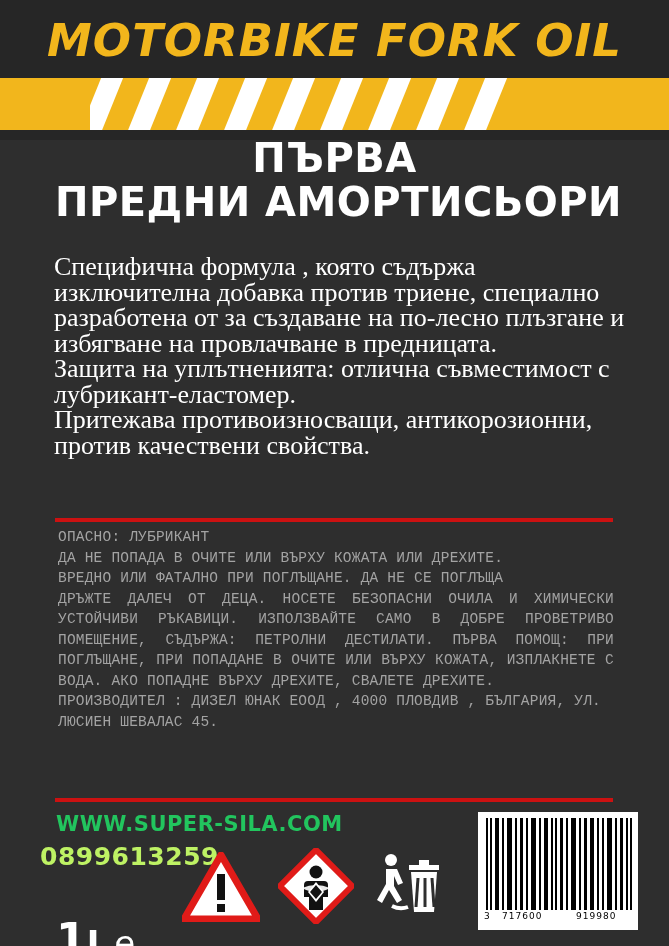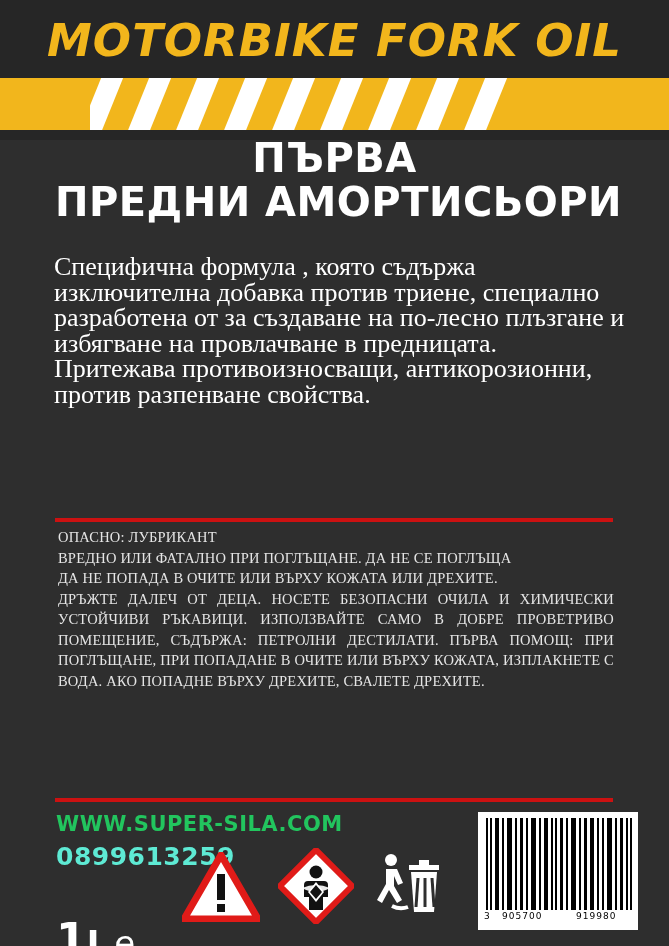--- a/index.html
+++ b/index.html
@@ -106,47 +106,47 @@
     height: 4px;
   }
   .rule-top { left: 55px; top: 518px; width: 558px; }
   .rule-bottom { left: 55px; top: 798px; width: 558px; }
 
   
   .hazard {
     position: absolute;
     left: 58px; top: 527px;
     width: 556px;
-    font-family: Liberation Serif, serif;
+    font-family: Liberation Mono, monospace;
     font-size: 14.5px;
     line-height: 20.5px;
     letter-spacing: 0.2px;
-    color: #e5e5e5;
+    color: #a3a3a3;
   }
   .hazard .just { text-align: justify; }
   .hazard p { margin: 0; }
 
   
   .site {
     position: absolute;
     left: 56px; top: 812px;
     font-family: "DejaVu Sans", sans-serif;
     font-weight: bold;
     font-size: 21px;
     letter-spacing: 0.5px;
     color: #22c55e;
   }
   .phone {
     position: absolute;
-    left: 56px; top: 842px;
+    left: 40px; top: 842px;
     font-family: "DejaVu Sans", sans-serif;
     font-weight: bold;
     font-size: 25px;
     letter-spacing: 0.5px;
-    color: #5eead4;
+    color: #bef264;
   }
   .volume {
     position: absolute;
     left: 56px; top: 914px;
     font-family: "DejaVu Sans", sans-serif;
     font-weight: bold;
     font-size: 44px;
     color: #ffffff;
     white-space: nowrap;
     text-decoration: underline;
@@ -219,30 +219,32 @@
   </div>
   <div class="band-dark-under"></div>
 
   <div class="product-name">
     <div>ПЪРВА</div>
     <div class="l2">ПРЕДНИ АМОРТИСЬОРИ</div>
   </div>
 
   <div class="description">
     <p>Специфична формула , която съдържа изключителна добавка против триене, специално разработена от  за създаване на по-лесно плъзгане и избягване на провлачване в предницата.</p>
-    <p>Притежава противоизносващи, антикорозионни, против разпенване свойства.</p>
+    <p>Защита на уплътненията: отлична съвместимост с лубрикант-еластомер.</p>
+    <p>Притежава противоизносващи, антикорозионни, против качествени свойства.</p>
   </div>
 
   <div class="rule rule-top"></div>
 
   <div class="hazard">
     <p>ОПАСНО: ЛУБРИКАНТ</p>
+    <p>ДА НЕ ПОПАДА В ОЧИТЕ ИЛИ ВЪРХУ КОЖАТА ИЛИ ДРЕХИТЕ.</p>
     <p>ВРЕДНО ИЛИ ФАТАЛНО ПРИ ПОГЛЪЩАНЕ.  ДА НЕ СЕ ПОГЛЪЩА</p>
-    <p>ДА НЕ ПОПАДА В ОЧИТЕ ИЛИ ВЪРХУ КОЖАТА ИЛИ ДРЕХИТЕ.</p>
     <p class="just">ДРЪЖТЕ ДАЛЕЧ ОТ ДЕЦА.  НОСЕТЕ БЕЗОПАСНИ ОЧИЛА И ХИМИЧЕСКИ УСТОЙЧИВИ РЪКАВИЦИ.  ИЗПОЛЗВАЙТЕ САМО В ДОБРЕ ПРОВЕТРИВО ПОМЕЩЕНИЕ, СЪДЪРЖА: ПЕТРОЛНИ ДЕСТИЛАТИ. ПЪРВА ПОМОЩ: ПРИ ПОГЛЪЩАНЕ, ПРИ ПОПАДАНЕ В ОЧИТЕ ИЛИ ВЪРХУ КОЖАТА, ИЗПЛАКНЕТЕ С ВОДА. АКО ПОПАДНЕ ВЪРХУ ДРЕХИТЕ, СВАЛЕТЕ ДРЕХИТЕ.</p>
+    <p>ПРОИЗВОДИТЕЛ : ДИЗЕЛ ЮНАК ЕООД , 4000 ПЛОВДИВ , БЪЛГАРИЯ, УЛ. ЛЮСИЕН ШЕВАЛАС 45.</p>
   </div>
 
   <div class="rule rule-bottom"></div>
 
   <div class="site">WWW.SUPER-SILA.COM</div>
   <div class="phone">0899613259</div>
   <div class="volume">
     <span>1</span><span class="unit">L</span><span class="e">e</span>
   </div>
 
@@ -309,18 +311,18 @@
       <i style="left:113px;width:2px"></i>
       <i style="left:118px;width:2px"></i>
       <i style="left:123px;width:5px"></i>
       <i style="left:131px;width:2px"></i>
       <i style="left:136px;width:3px"></i>
       <i style="left:142px;width:2px"></i>
       <i style="left:146px;width:2px"></i>
     </div>
     <div class="barcode-digits">
       <span class="d1">3</span>
-      <span class="d2">905700</span>
+      <span class="d2">717600</span>
       <span class="d3">919980</span>
     </div>
   </div>
 
 </div>
 
 </body></html>

